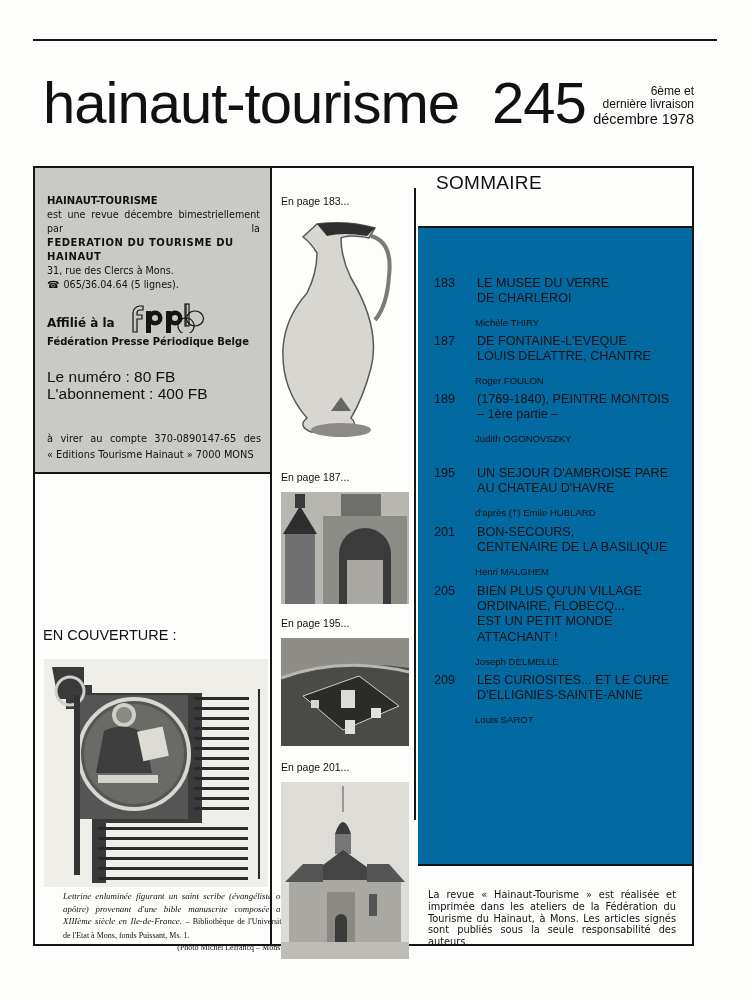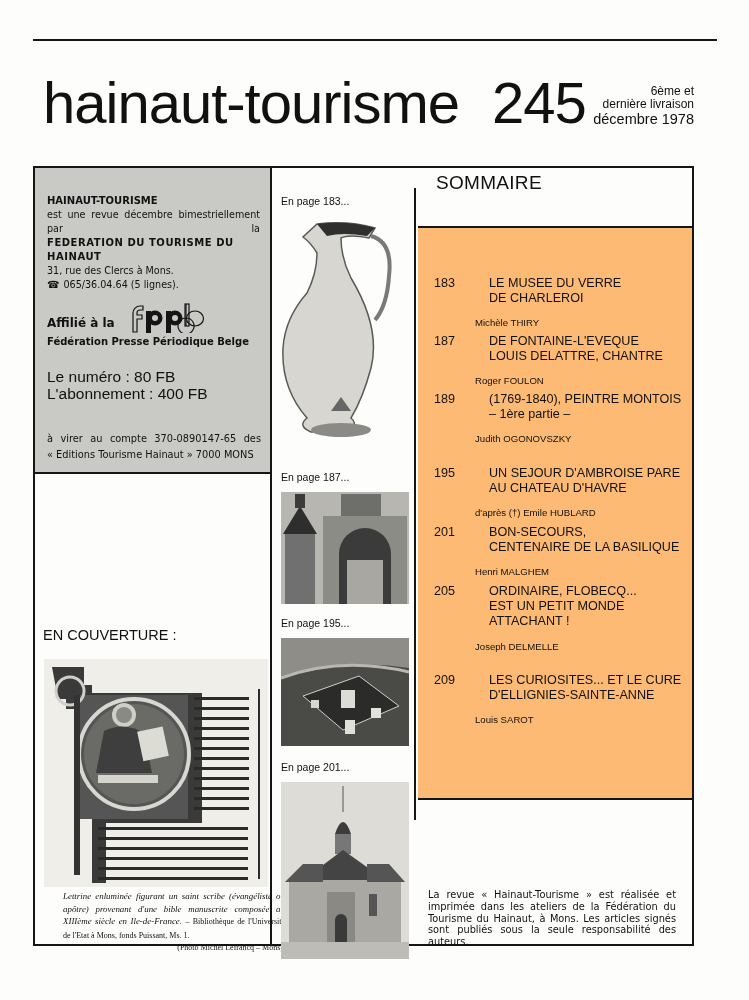--- a/index.html
+++ b/index.html
@@ -41,24 +41,24 @@
   .cover-caption .credit { display: block; text-align: right; font-size: 8px; }
 
   
   .mid-col { position: absolute; left: 237px; top: 0; width: 144px; height: 632px; border-right: 2px solid #151515; margin-top: 20px; }
   .page-ref { position: absolute; left: 9px; font-size: 10.5px; }
   .photo { position: absolute; left: 9px; width: 128px; overflow: hidden; }
 
   
   .right-col { position: absolute; left: 383px; top: 0; width: 274px; height: 776px; }
   .som-head { position: absolute; left: 0; top: 0; width: 274px; height: 60px; border-bottom: 2px solid #151515; padding: 4px 0 0 18px; font-size: 19px; font-weight: 400; letter-spacing: .3px; }
-  .som-body { position: absolute; left: 0; top: 60px; width: 274px; height: 572px; background: #fdba74; border-bottom: 2px solid #151515; }
+  .som-body { position: absolute; left: 0; top: 60px; width: 274px; height: 638px; background: #0369a1; border-bottom: 2px solid #151515; }
   .entry { position: absolute; left: 16px; width: 250px; }
   .entry .pg { position: absolute; left: 0; top: 0; font-size: 12.6px; line-height: 15.2px; }
-  .entry .title { margin-left: 55px; font-size: 12.6px; line-height: 15.2px; }
+  .entry .title { margin-left: 43px; font-size: 12.6px; line-height: 15.2px; }
   .entry .author { margin-left: 41px; font-size: 9.6px; line-height: 14px; margin-top: 10px; }
   .som-foot { position: absolute; left: 0; top: 717px; width: 274px; height: 59px; padding: 4px 16px 0 10px; font-family: "DejaVu Sans", sans-serif; font-size: 9.8px; line-height: 11.8px; text-align: justify; }
   .som-foot .line { text-align: justify; text-align-last: justify; }
   .som-foot .line.last { text-align-last: left; }
 </style>
 </head>
 <body>
 
 <div class="top-rule"></div>
 
@@ -257,20 +257,21 @@
 
       <div class="entry" style="top:297px">
         <div class="pg">201</div>
         <div class="title">BON-SECOURS,</div>
         <div class="title">CENTENAIRE DE LA BASILIQUE</div>
         <div class="author">Henri MALGHEM</div>
       </div>
 
       <div class="entry" style="top:356px">
         <div class="pg">205</div>
+        <div class="title">BIEN PLUS QU'UN VILLAGE</div>
         <div class="title">ORDINAIRE, FLOBECQ...</div>
         <div class="title">EST UN PETIT MONDE</div>
         <div class="title">ATTACHANT !</div>
         <div class="author">Joseph DELMELLE</div>
       </div>
 
       <div class="entry" style="top:445px">
         <div class="pg">209</div>
         <div class="title">LES CURIOSITES... ET LE CURE</div>
         <div class="title">D'ELLIGNIES-SAINTE-ANNE</div>

